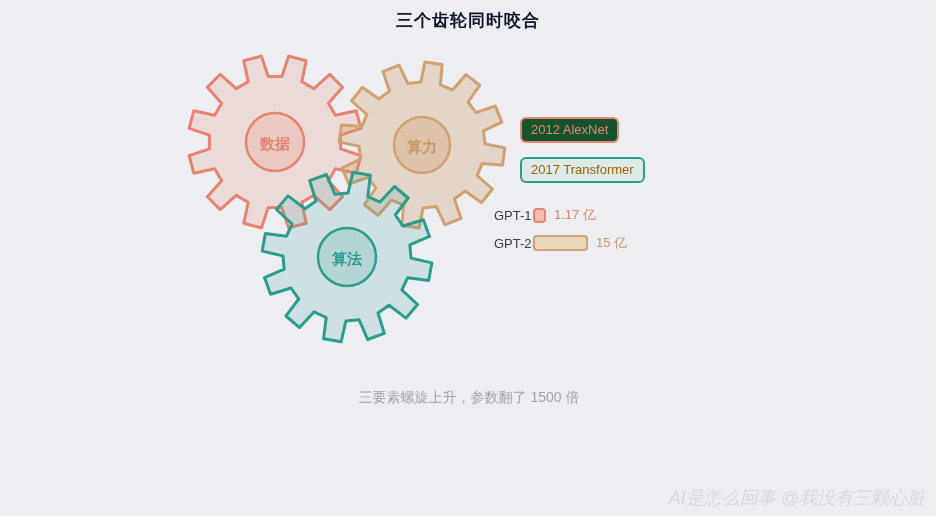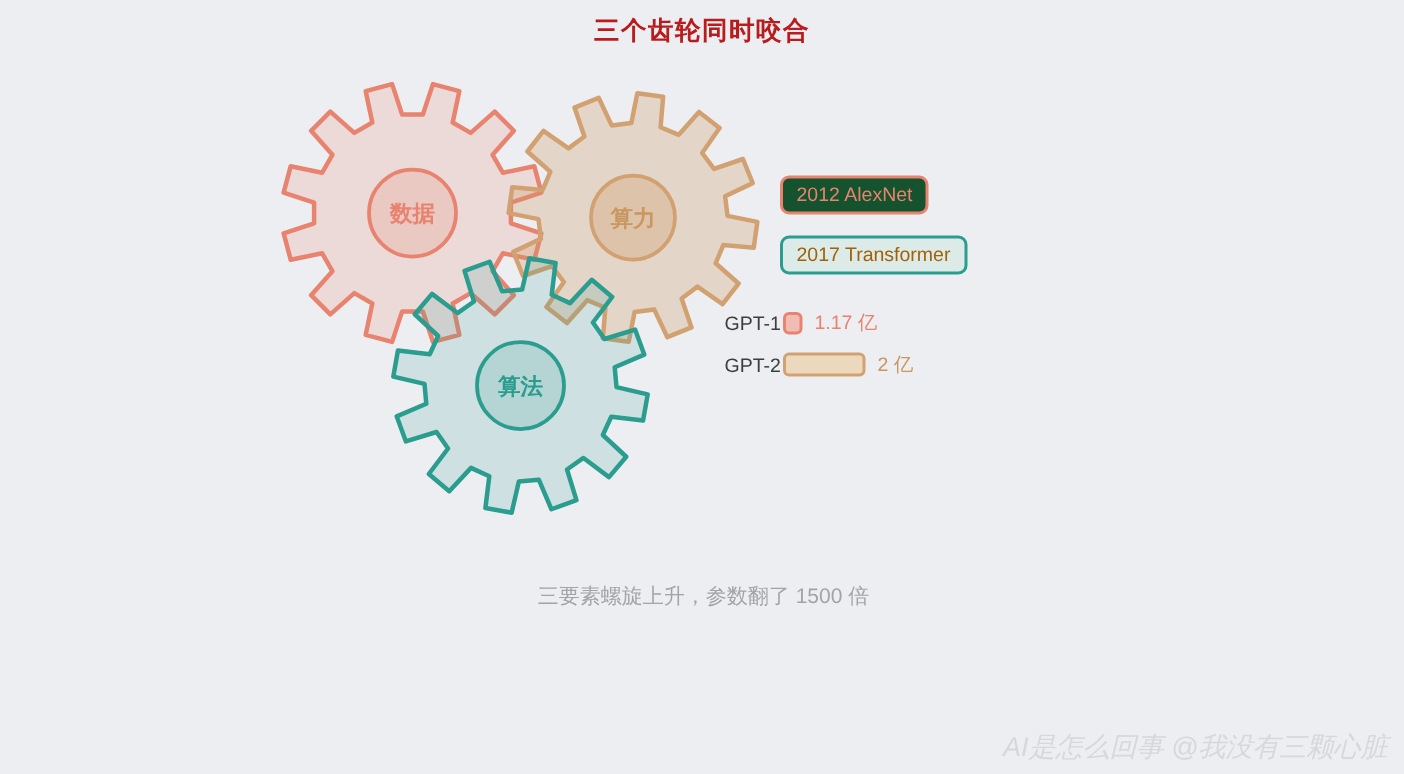--- a/index.html
+++ b/index.html
@@ -44,21 +44,21 @@
     border-radius: 6px;
     padding: 0 9px;
     height: 22px;
     line-height: 22px;
     font-size: 13px;
     margin-bottom: 14px;
     white-space: nowrap;
   }
   #bar-chart {
     position: absolute;
-    left: 483px;
+    left: 494px;
     top: 201px;
   }
   .bar-row {
     display: flex;
     align-items: center;
     height: 28px;
   }
   .bar-label {
     width: 39px;
     font-size: 13px;
@@ -98,21 +98,21 @@
     top: 486px;
     right: 11px;
     font-size: 18px;
     font-style: italic;
   }
 </style>
 </head>
 <body>
 
 <div class="stage">
-  <div class="title" style="color: #b91c1c;">三个齿轮同时咬合</div>
+  <div class="title" style="color: #0f172a;">三个齿轮同时咬合</div>
 
   <svg id="gears-svg" viewBox="0 0 936 516">
       <path d="M281.9,76.4 L288.6,56.1 L306.2,60.8 L301.8,81.7 L313.8,88.6 L329.8,74.4 L342.6,87.2 L328.4,103.2 L335.3,115.2 L356.2,110.8 L360.9,128.4 L340.6,135.1 L340.6,148.9 L360.9,155.6 L356.2,173.2 L335.3,168.8 L328.4,180.8 L342.6,196.8 L329.8,209.6 L313.8,195.4 L301.8,202.3 L306.2,223.2 L288.6,227.9 L281.9,207.6 L268.1,207.6 L261.4,227.9 L243.8,223.2 L248.2,202.3 L236.2,195.4 L220.2,209.6 L207.4,196.8 L221.6,180.8 L214.7,168.8 L193.8,173.2 L189.1,155.6 L209.4,148.9 L209.4,135.1 L189.1,128.4 L193.8,110.8 L214.7,115.2 L221.6,103.2 L207.4,87.2 L220.2,74.4 L236.2,88.6 L248.2,81.7 L243.8,60.8 L261.4,56.1 L268.1,76.4 Z" fill="rgba(232,126,100,0.18)" stroke="#e8836f" stroke-width="3" stroke-linejoin="round"></path>
       <circle cx="275" cy="142" r="29" fill="rgba(232,126,100,0.18)" stroke="#e8836f" stroke-width="2.5"></circle>
       <text x="275" y="143" text-anchor="middle" dominant-baseline="central" fill="#e8836f" font-size="15" font-weight="bold">数据</text>
       <path d="M420.9,82.0 L424.9,62.1 L442.1,64.5 L440.4,84.8 L452.5,89.9 L466.0,74.6 L479.7,85.3 L468.1,102.0 L476.0,112.6 L495.3,106.0 L501.8,122.1 L483.4,130.8 L485.0,143.9 L504.9,147.9 L502.5,165.1 L482.2,163.4 L477.1,175.5 L492.4,189.0 L481.7,202.7 L465.0,191.1 L454.4,199.0 L461.0,218.3 L444.9,224.8 L436.2,206.4 L423.1,208.0 L419.1,227.9 L401.9,225.5 L403.6,205.2 L391.5,200.1 L378.0,215.4 L364.3,204.7 L375.9,188.0 L368.0,177.4 L348.7,184.0 L342.2,167.9 L360.6,159.2 L359.0,146.1 L339.1,142.1 L341.5,124.9 L361.8,126.6 L366.9,114.5 L351.6,101.0 L362.3,87.3 L379.0,98.9 L389.6,91.0 L383.0,71.7 L399.1,65.2 L407.8,83.6 Z" fill="rgba(205,155,104,0.30)" stroke="#d2a171" stroke-width="3" stroke-linejoin="round"></path>
       <circle cx="422" cy="145" r="28" fill="rgba(205,155,104,0.30)" stroke="#d2a171" stroke-width="2.5"></circle>
       <text x="422" y="146" text-anchor="middle" dominant-baseline="central" fill="#c9975f" font-size="15" font-weight="bold">算力</text>
       <path d="M348.1,193.0 L352.9,172.2 L370.4,175.3 L367.8,196.5 L380.0,202.1 L394.5,186.5 L408.1,198.0 L395.3,215.0 L403.0,226.0 L423.4,219.7 L429.5,236.4 L409.8,244.8 L411.0,258.1 L431.8,262.9 L428.7,280.4 L407.5,277.8 L401.9,290.0 L417.5,304.5 L406.0,318.1 L389.0,305.3 L378.0,313.0 L384.3,333.4 L367.6,339.5 L359.2,319.8 L345.9,321.0 L341.1,341.8 L323.6,338.7 L326.2,317.5 L314.0,311.9 L299.5,327.5 L285.9,316.0 L298.7,299.0 L291.0,288.0 L270.6,294.3 L264.5,277.6 L284.2,269.2 L283.0,255.9 L262.2,251.1 L265.3,233.6 L286.5,236.2 L292.1,224.0 L276.5,209.5 L288.0,195.9 L305.0,208.7 L316.0,201.0 L309.7,180.6 L326.4,174.5 L334.8,194.2 Z" fill="rgba(42,157,143,0.16)" stroke="#2a9d8f" stroke-width="3" stroke-linejoin="round"></path>
       <circle cx="347" cy="257" r="29" fill="rgba(42,157,143,0.16)" stroke="#2a9d8f" stroke-width="2.5"></circle>
@@ -126,20 +126,20 @@
 
   <div id="bar-chart">
       <div class="bar-row">
         <span class="bar-label" style="color: rgb(61, 61, 61);">GPT-1</span>
         <span class="bar" style="width: 13px; height: 15px; background: rgb(241, 188, 179); border-color: rgb(232, 131, 111);"></span>
         <span class="bar-value" style="color: rgb(232, 131, 111);">1.17 亿</span>
       </div>
       <div class="bar-row">
         <span class="bar-label" style="color: rgb(61, 61, 61);">GPT-2</span>
         <span class="bar" style="width: 55px; height: 16px; background: rgb(236, 216, 189); border-color: rgb(210, 161, 113);"></span>
-        <span class="bar-value" style="color: rgb(201, 151, 95);">2 亿</span>
+        <span class="bar-value" style="color: rgb(201, 151, 95);">15 亿</span>
       </div>
     </div>
 
   <div class="caption-subtitle">三要素螺旋上升，参数翻了 1500 倍</div>
 
   <div class="watermark" style="color: rgb(215, 216, 218);">AI是怎么回事 @我没有三颗心脏</div>
 </div>
 
 </body></html>

